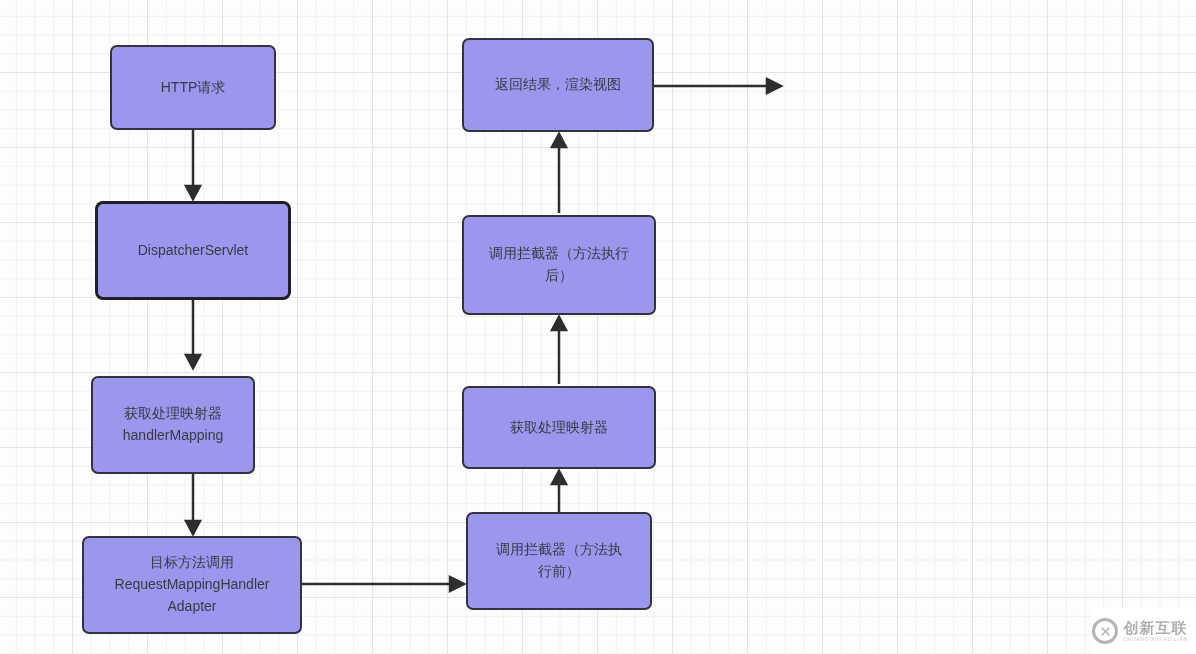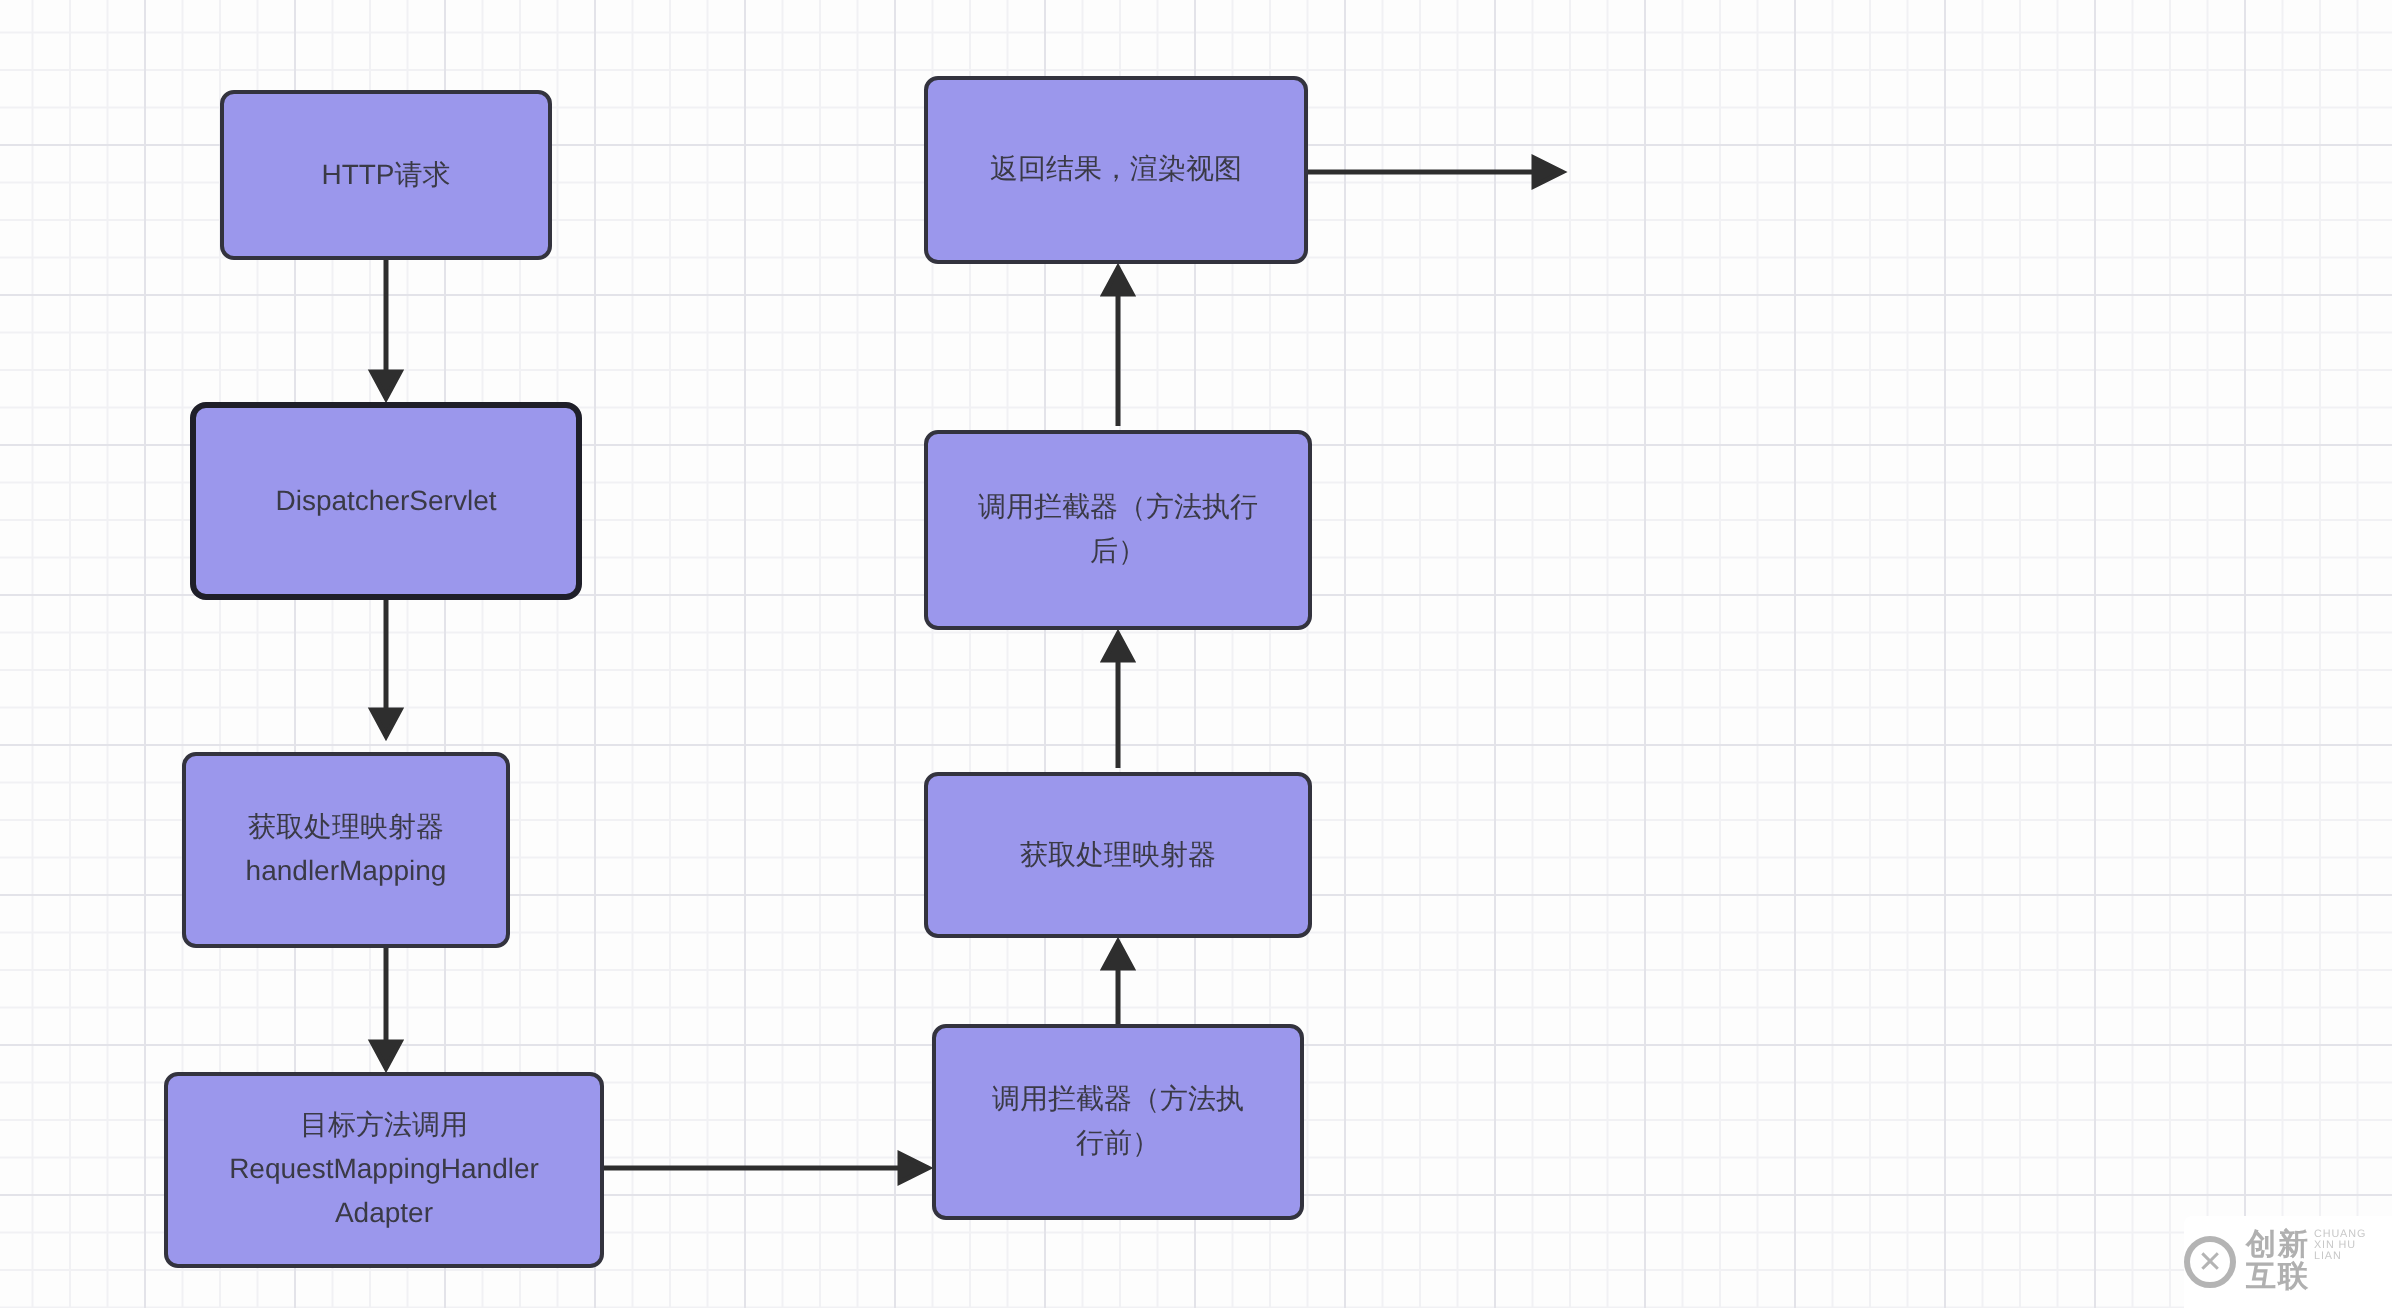--- a/index.html
+++ b/index.html
@@ -72,21 +72,21 @@
     border-radius: 50%;
     display: flex;
     align-items: center;
     justify-content: center;
     color: #b4b4b4;
     font-size: 15px;
     font-weight: bold;
     line-height: 1;
     flex: 0 0 auto;
   }
-  .wm-text { display: flex; flex-direction: row; align-items: flex-start; }
+  .wm-text { display: flex; flex-direction: column; align-items: flex-start; }
   .wm-name {
     font-size: 15px;
     font-weight: bold;
     color: #b0b0b0;
     letter-spacing: 1px;
     line-height: 1.1;
   }
   .wm-caption {
     font-size: 6px;
     color: #c8c8c8;

